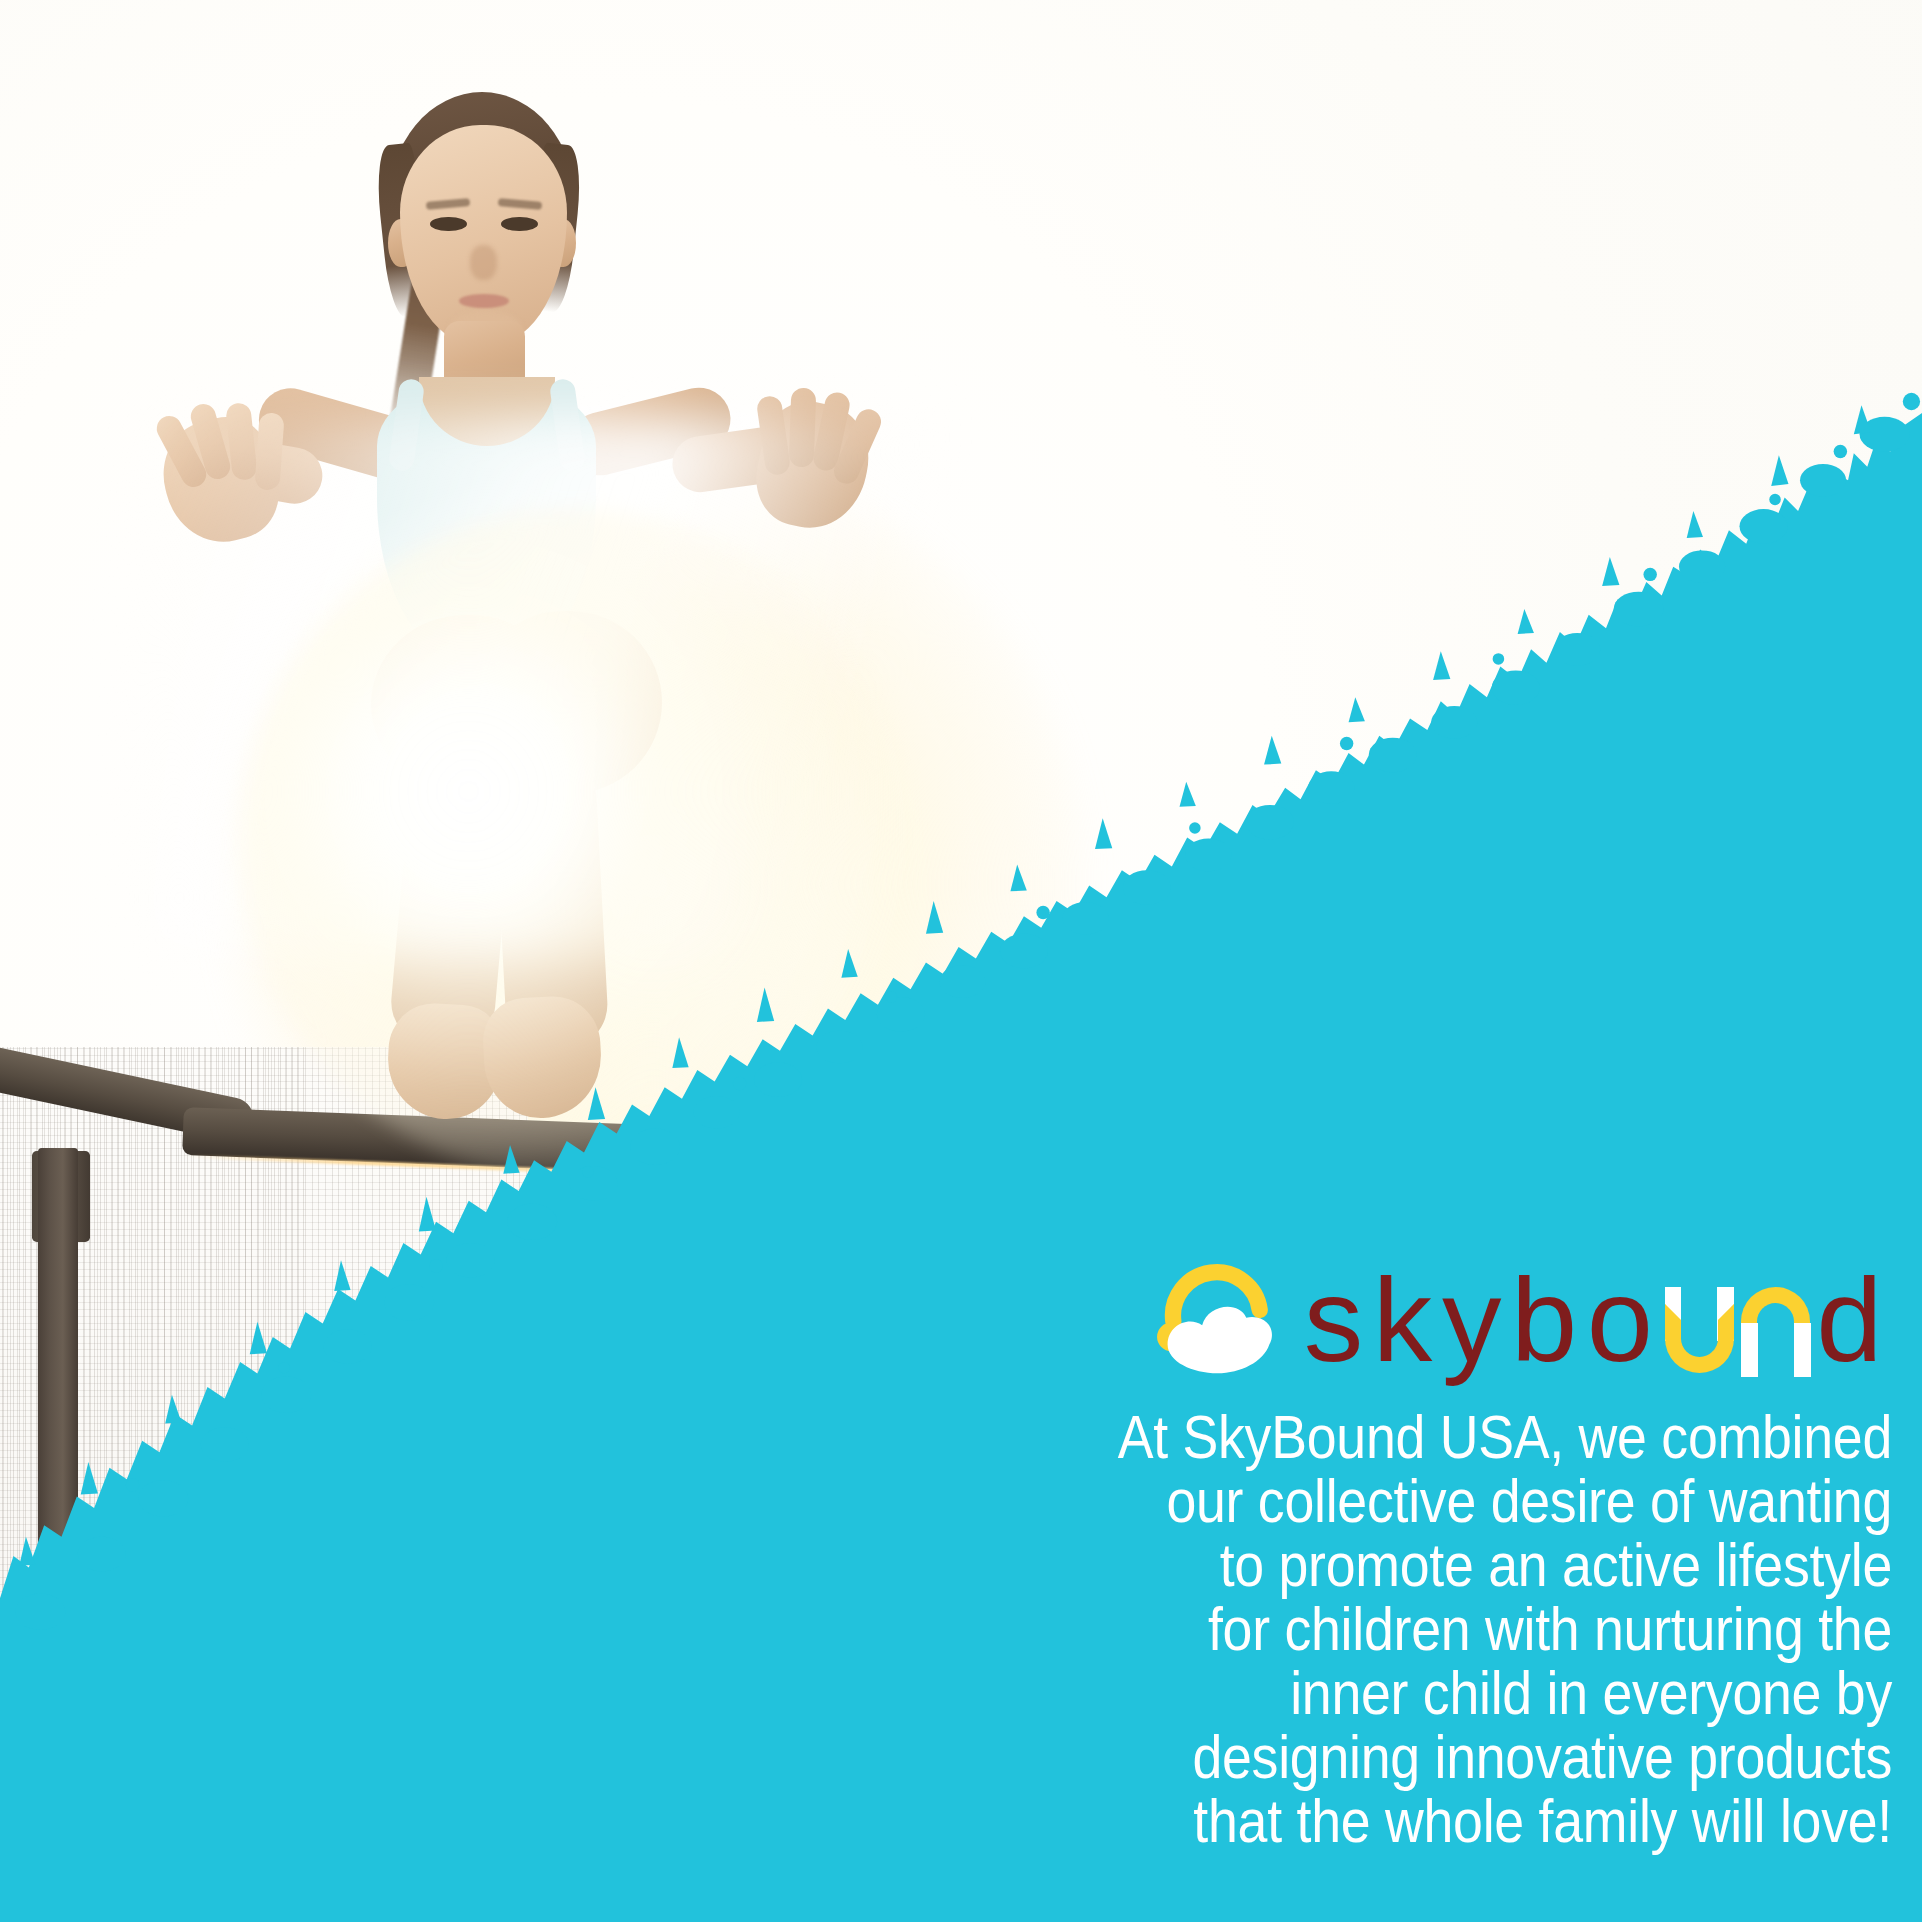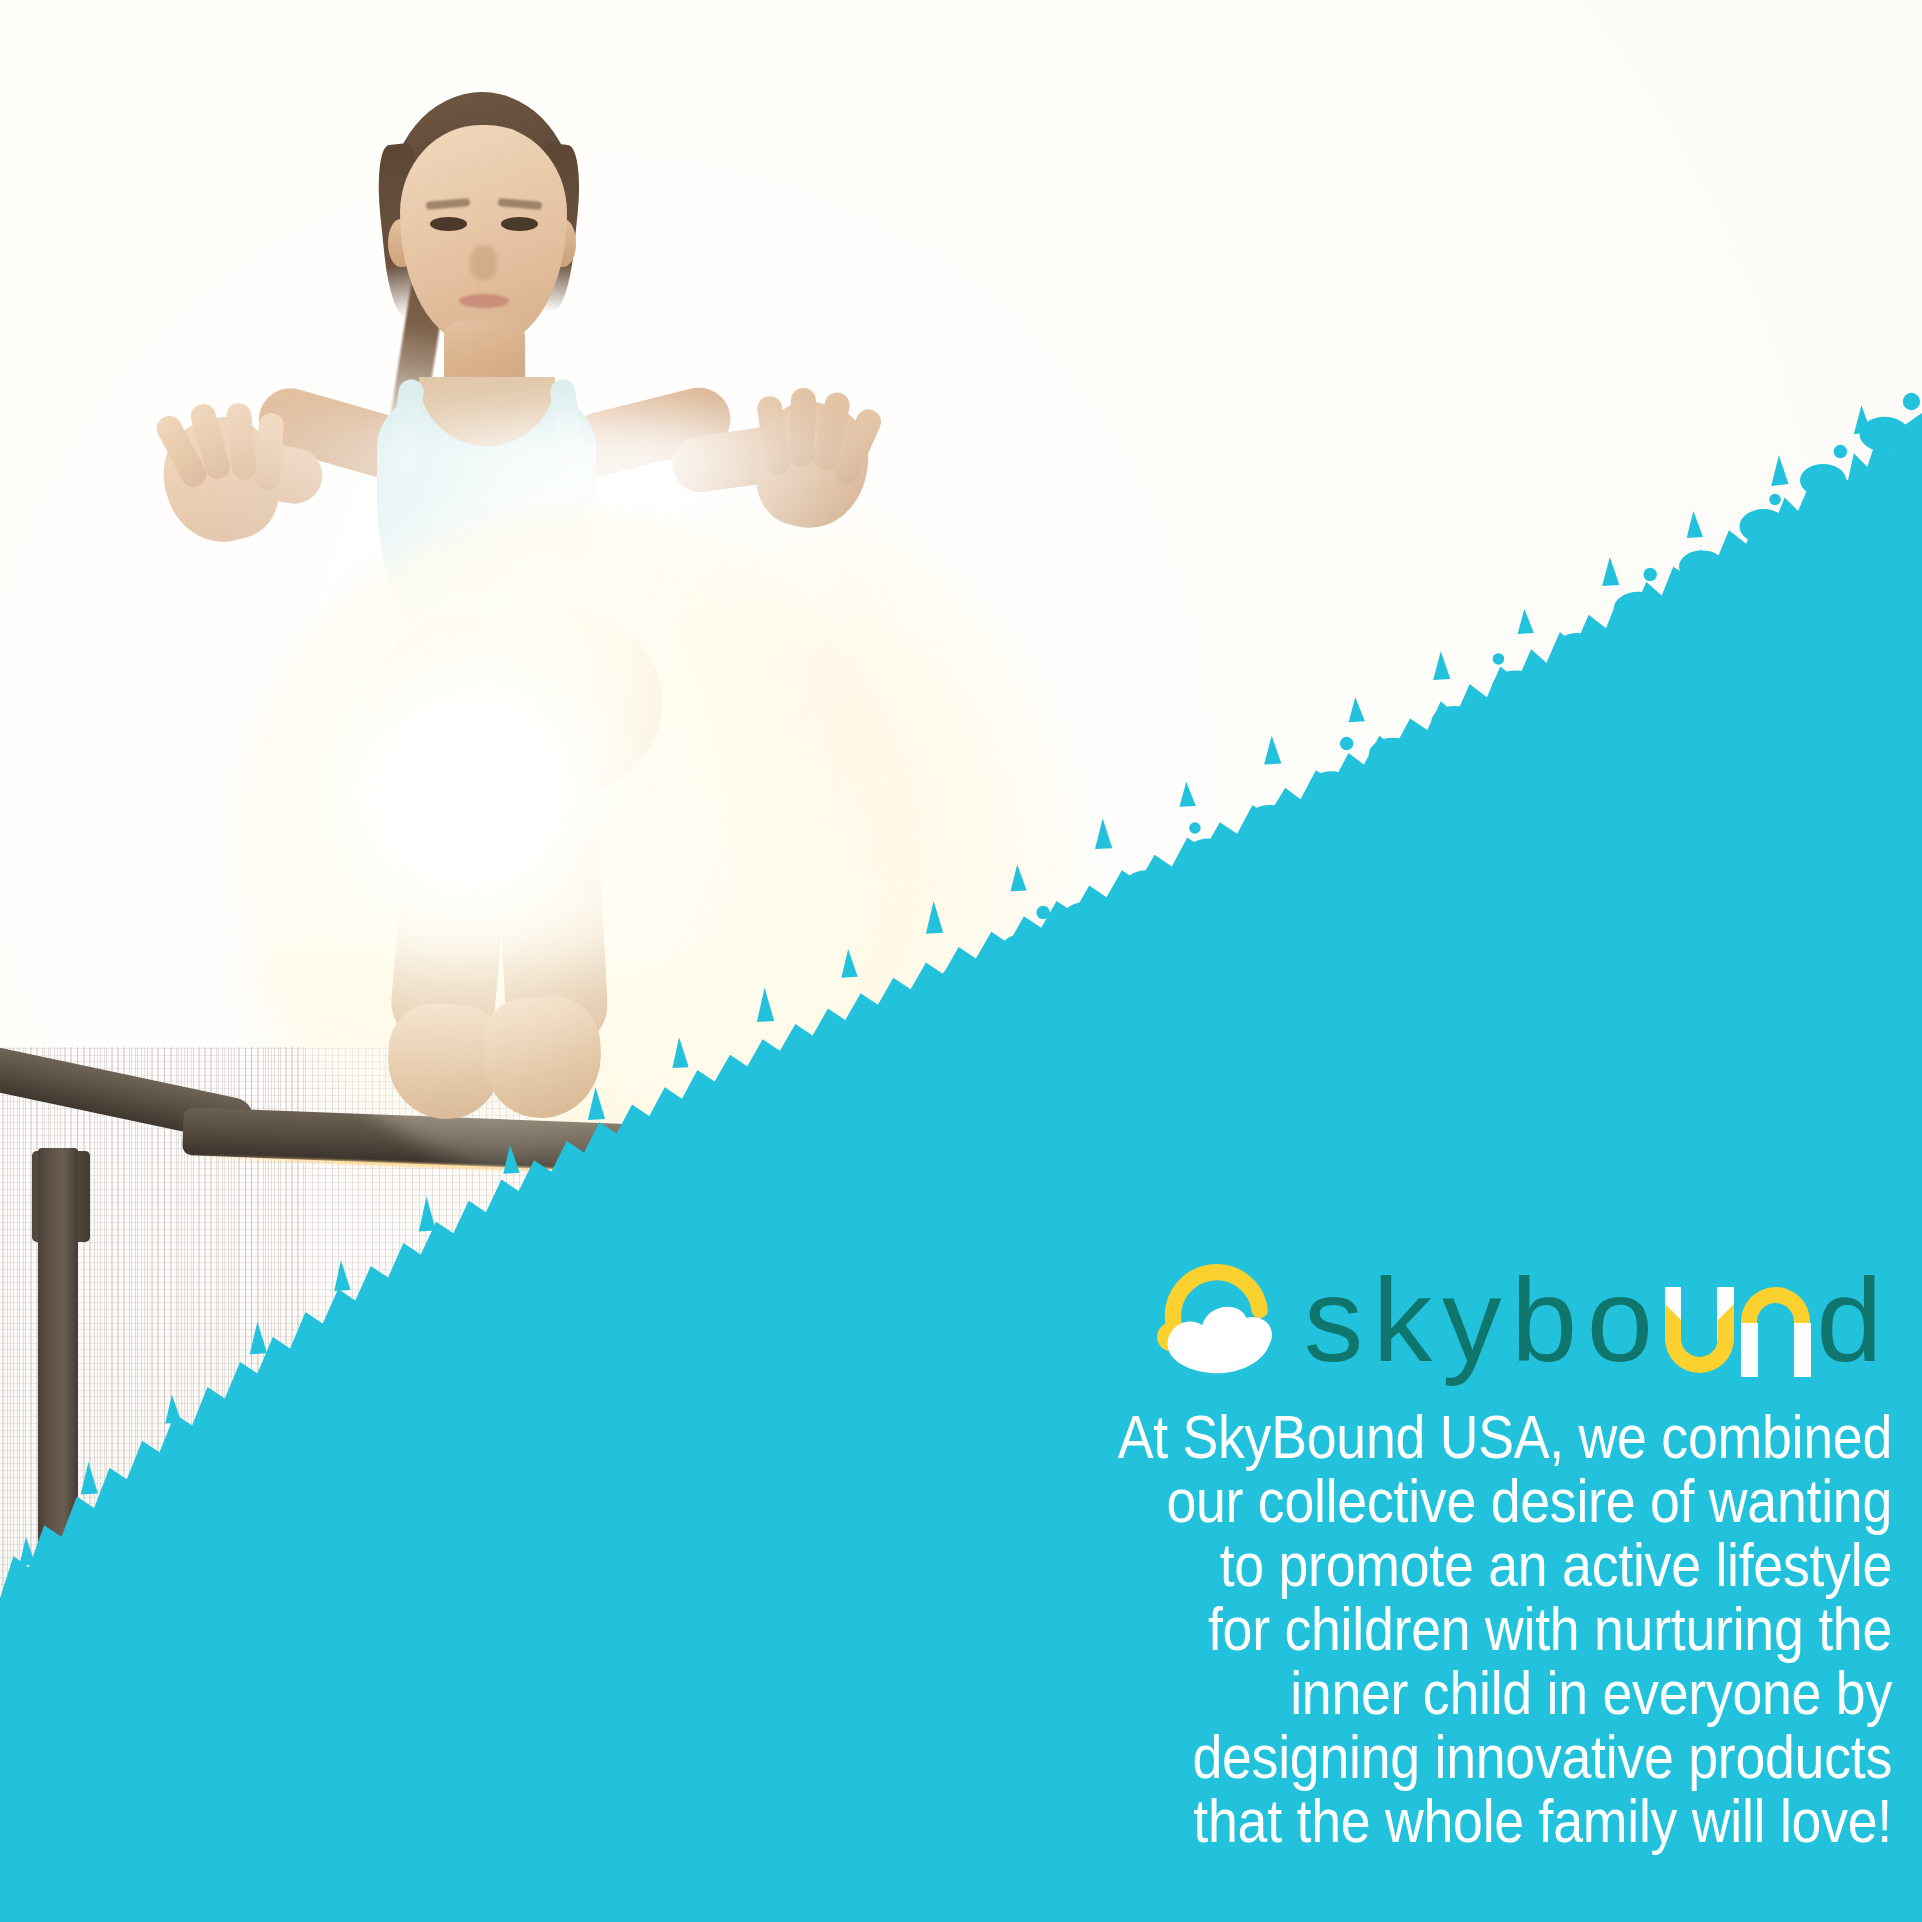--- a/index.html
+++ b/index.html
@@ -340,21 +340,21 @@
   }
 
   .logo-mark { width:123px; height:119px; flex:0 0 auto; }
 
   .wordmark {
     font-family:"Liberation Sans", sans-serif;
     font-size:119px;
     line-height:1;
     font-weight:400;
     letter-spacing:9.6px;
-    color:#0f766e;
+    color:#7f1d1d;
     display:flex;
     align-items:flex-end;
     white-space:nowrap;
     padding-bottom:3.8px;
   }
   .wm-part { display:inline-block; }
   .wm-u, .wm-n {
     position:relative;
     display:inline-block;
     width:73px;

